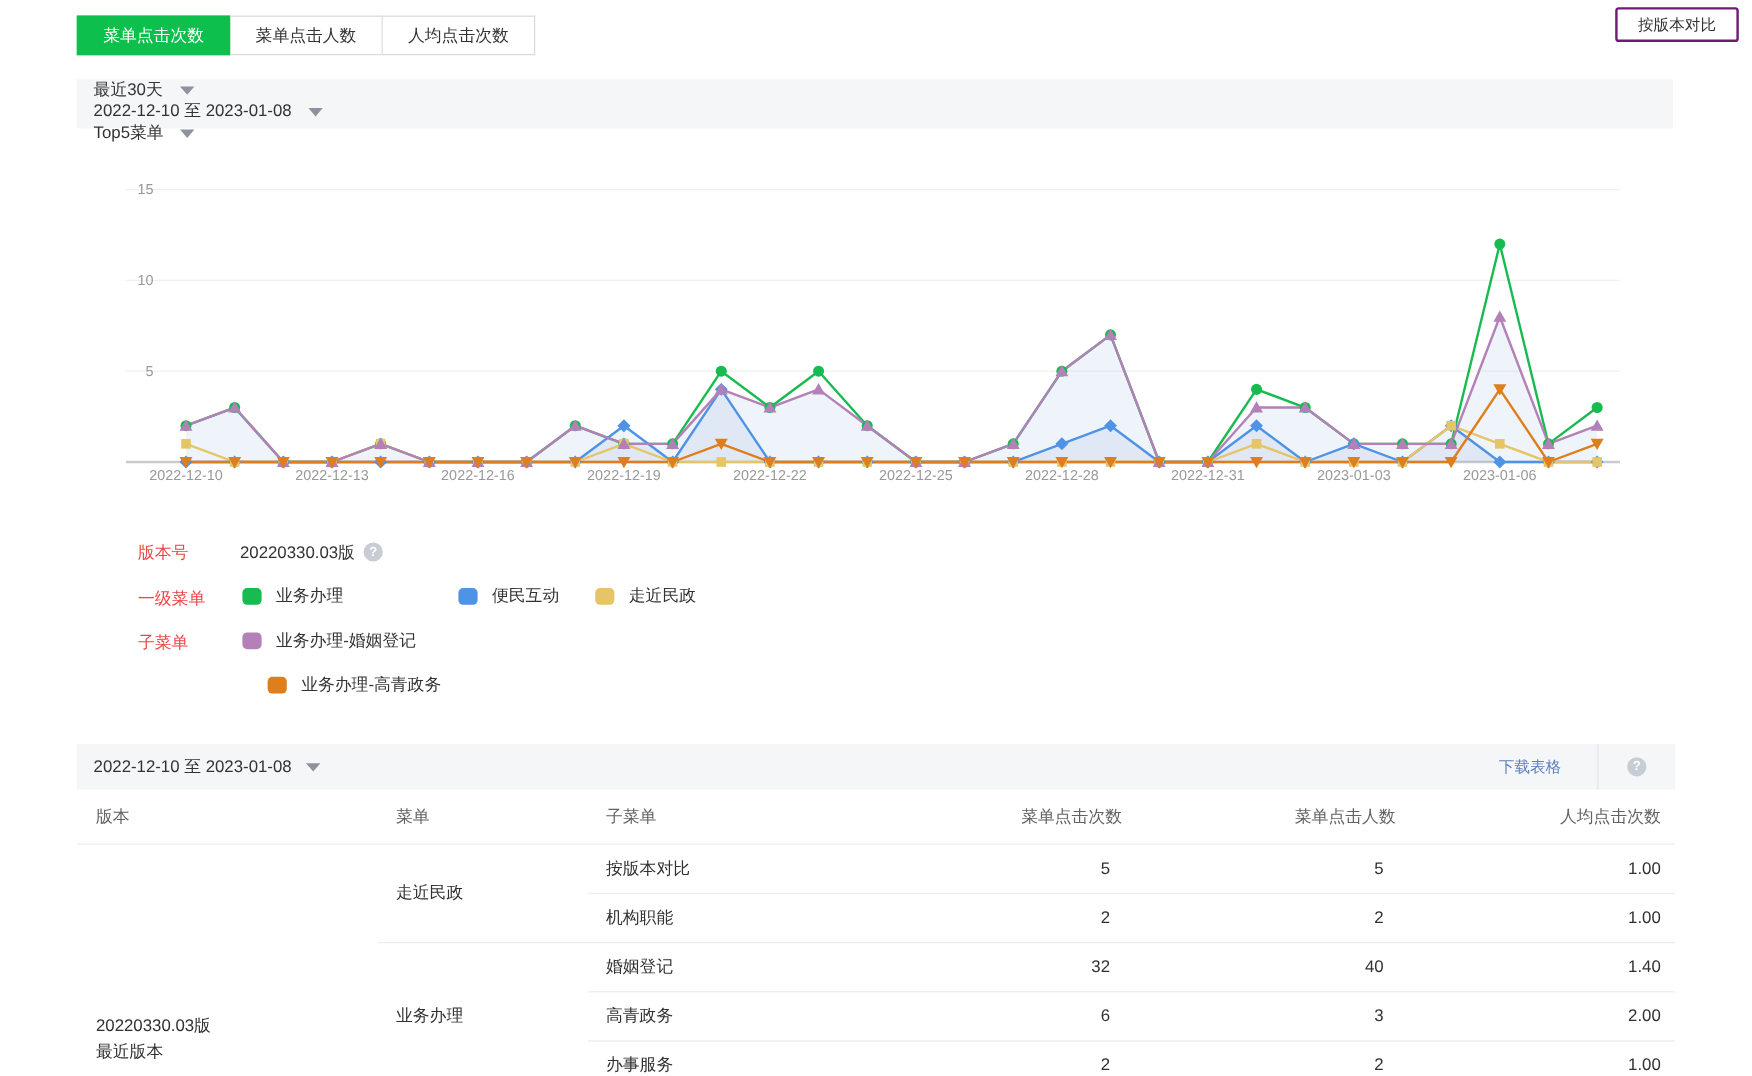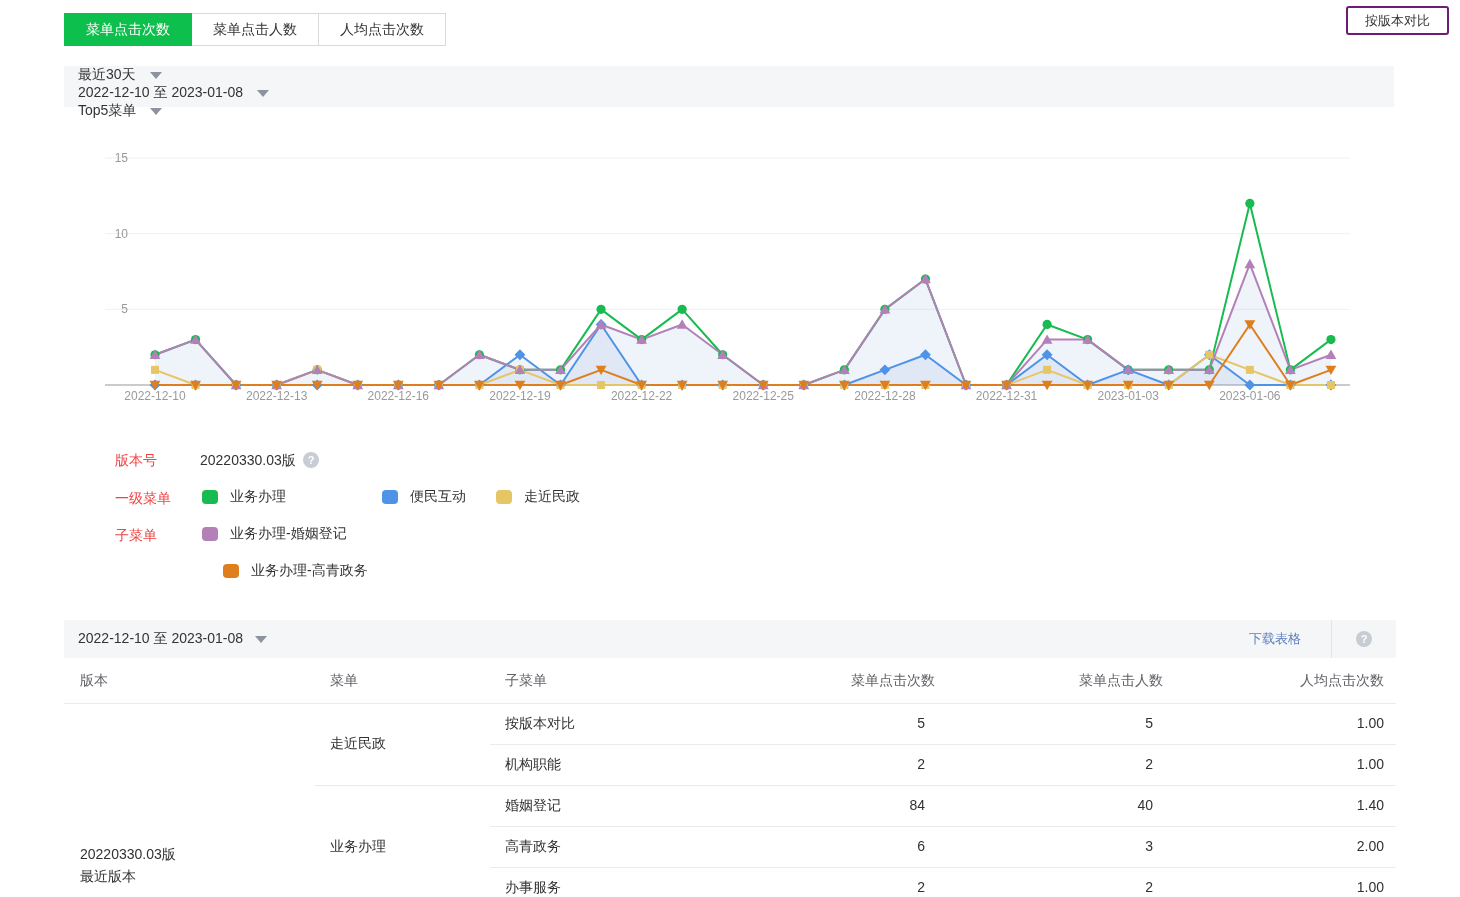--- a/index.html
+++ b/index.html
@@ -316,21 +316,21 @@
       <div class="td num" style="left: 1013px; top: 714.5px; width: 140px;">5</div>
       <div class="td num" style="left: 1244px; top: 714.5px; width: 140px;">1.00</div>
       <div class="hline" style="left: 490px; top: 744px; width: 906px;"></div>
       <div class="td" style="left: 505px; top: 755.5px;">机构职能</div>
       <div class="td num" style="left: 785px; top: 755.5px; width: 140px;">2</div>
       <div class="td num" style="left: 1013px; top: 755.5px; width: 140px;">2</div>
       <div class="td num" style="left: 1244px; top: 755.5px; width: 140px;">1.00</div>
       <div class="hline" style="left: 315px; top: 785px; width: 1081px;"></div>
       <div class="td" style="left: 330px; top: 837.5px;">业务办理</div>
       <div class="td" style="left: 505px; top: 796.5px;">婚姻登记</div>
-      <div class="td num" style="left: 785px; top: 796.5px; width: 140px;">84</div>
+      <div class="td num" style="left: 785px; top: 796.5px; width: 140px;">32</div>
       <div class="td num" style="left: 1013px; top: 796.5px; width: 140px;">40</div>
       <div class="td num" style="left: 1244px; top: 796.5px; width: 140px;">1.40</div>
       <div class="hline" style="left: 490px; top: 826px; width: 906px;"></div>
       <div class="td" style="left: 505px; top: 837.5px;">高青政务</div>
       <div class="td num" style="left: 785px; top: 837.5px; width: 140px;">6</div>
       <div class="td num" style="left: 1013px; top: 837.5px; width: 140px;">3</div>
       <div class="td num" style="left: 1244px; top: 837.5px; width: 140px;">2.00</div>
       <div class="hline" style="left: 490px; top: 867px; width: 906px;"></div>
       <div class="td" style="left: 505px; top: 878.5px;">办事服务</div>
       <div class="td num" style="left: 785px; top: 878.5px; width: 140px;">2</div>

